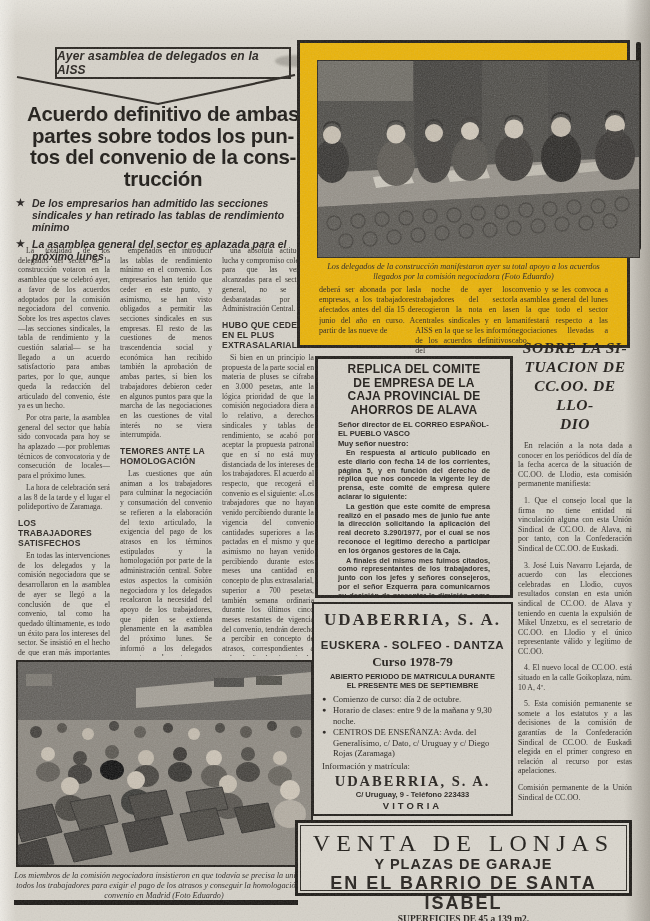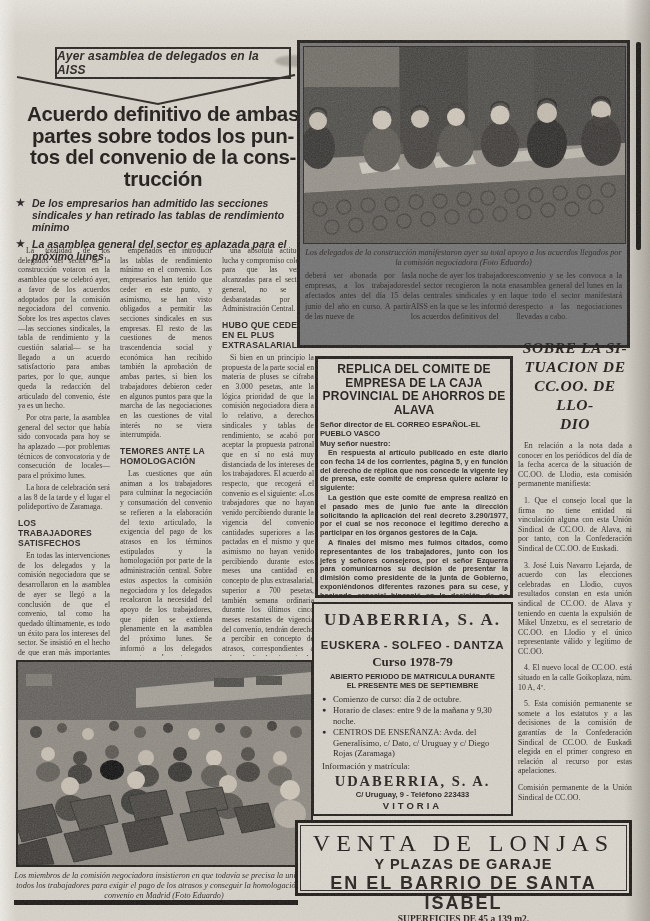--- a/index.html
+++ b/index.html
@@ -36,29 +36,29 @@
 
   
   .cols{left:18px;top:246px;width:296px;height:410px;display:flex;gap:10px;}
   .col{flex:1 1 0;overflow:hidden;text-align:justify;
     font:400 7.6px/9.7px "Liberation Serif",serif;color:#2b2723;}
   .col p{margin:0 0 2px;text-indent:8px;}
   .col h4{margin:6px 0 3px;font:bold 8.6px/10px "Liberation Sans",sans-serif;text-align:left;letter-spacing:.2px;}
 
   
   .photo-top-box{left:297px;top:40px;width:333px;height:308px;border:3px solid #221f1b;
-    background:#737373;padding:3px;box-sizing:border-box;}
+    background:#eab308;padding:17px;box-sizing:border-box;}
   .photo-frame{border:1px solid #2e2b27;display:block;}
   .photo-caption{font:italic 8.3px/10px "Liberation Serif",serif;text-align:center;margin:4px 2px 3px;color:#2b2724;}
   .photo-cols{display:flex;gap:0;height:74px;overflow:hidden;margin:2px 2px 0;}
   .photo-cols div{flex:1 1 0;font:400 8px/10.2px "Liberation Serif",serif;text-align:justify;color:#2b2723;}
 
   
   .replica-box{left:315px;top:356px;width:198px;height:242px;border:3px solid #221f1b;
-    padding:4px 2px;box-sizing:border-box;overflow:hidden;}
+    padding:4px 20px;box-sizing:border-box;overflow:hidden;}
   .replica-title{font:bold 12px/13.5px "Liberation Sans",sans-serif;text-align:center;letter-spacing:.2px;color:#1f1b17;margin-bottom:3px;}
   .replica-addr{font:bold 7.6px/9px "Liberation Sans",sans-serif;margin:1px 0;}
   .replica-box p.body{font:bold 7.3px/8.8px "Liberation Sans",sans-serif;text-align:justify;text-indent:8px;margin:0 0 1px;color:#2e2a25;}
 
   
   .llodio{left:518px;top:338px;width:114px;}
   .llodio-title{font:italic bold 15.5px/19px "Liberation Serif",serif;text-align:center;letter-spacing:.6px;color:#1f1b17;margin-bottom:8px;}
   .llodio p{font:400 7.8px/9.6px "Liberation Serif",serif;text-align:justify;text-indent:6px;margin:0 0 7px;color:#2b2723;}
   .llodio .sign{text-indent:0;margin-top:2px;}
 

